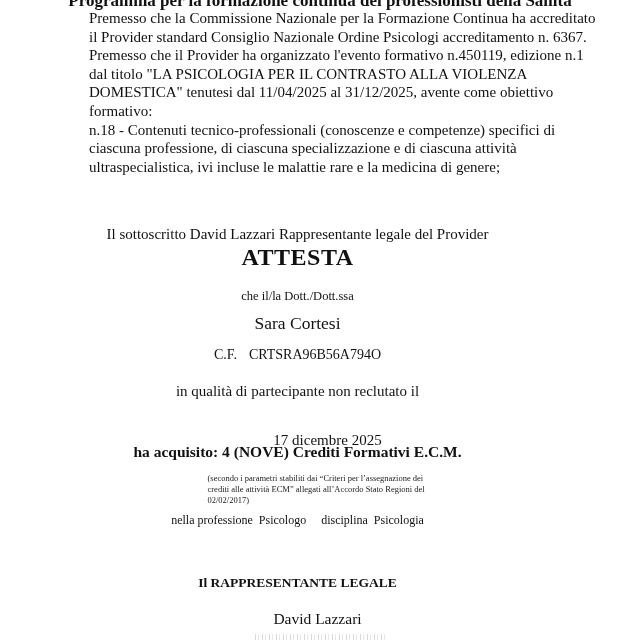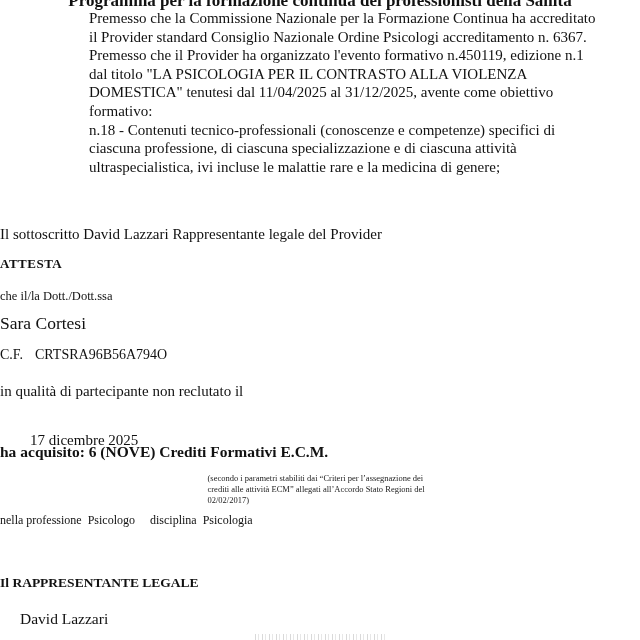--- a/index.html
+++ b/index.html
@@ -13,23 +13,23 @@
   .doc-title{
     position:absolute;top:-9px;left:0;width:640px;
     text-align:center;font-weight:bold;font-size:17px;line-height:19px;
     white-space:nowrap;
   }
   .premise{
     position:absolute;top:9px;left:57px;width:560px;
     font-size:15px;line-height:18.6px;
     white-space:pre-line;text-align:left;margin-left:32px;
   }
-  .cline{position:absolute;left:0;width:595px;}
+  .cline{position:absolute;left:0;width:595px;text-align:center;}
   .subscriber{top:226px;font-size:15px;}
-  .attesta{top:256px;font-size:13px;font-weight:bold;letter-spacing:0.5px;}
+  .attesta{top:244px;font-size:24px;font-weight:bold;letter-spacing:0.5px;}
   .che-line{top:289px;font-size:12.5px;}
   .participant{top:313px;font-size:17.5px;}
   .cf-line{top:347px;font-size:14px;}
   .cf-line .cf-label{margin-right:12px;}
   .quality{top:383px;font-size:15px;}
   .date-line{top:432px;font-size:15px;padding-left:30px;}
   .credits{top:443px;font-size:15.5px;font-weight:bold;}
   .criteria-note{
     position:absolute;top:473px;left:0;width:640px;
     display:flex;justify-content:center;
@@ -75,21 +75,21 @@
   <div class="cline participant">Sara Cortesi</div>
 
   <div class="cline cf-line">
     <span class="cf-label">C.F.</span><span>CRTSRA96B56A794O</span>
   </div>
 
   <div class="cline quality">in qualità di partecipante non reclutato il</div>
 
   <div class="cline date-line">17 dicembre 2025</div>
 
-  <div class="cline credits">ha acquisito: 6 (NOVE) Crediti Formativi E.C.M.</div>
+  <div class="cline credits">ha acquisito: 4 (NOVE) Crediti Formativi E.C.M.</div>
 
   <div class="criteria-note">
     <div class="criteria-note-inner">(secondo i parametri stabiliti dai “Criteri per l’assegnazione dei
 crediti alle attività ECM” allegati all’Accordo Stato Regioni del
 02/02/2017)</div>
   </div>
 
   <div class="cline profession">nella professione  Psicologo     disciplina  Psicologia</div>
 
   <div class="cline legal-role">Il RAPPRESENTANTE LEGALE</div>

